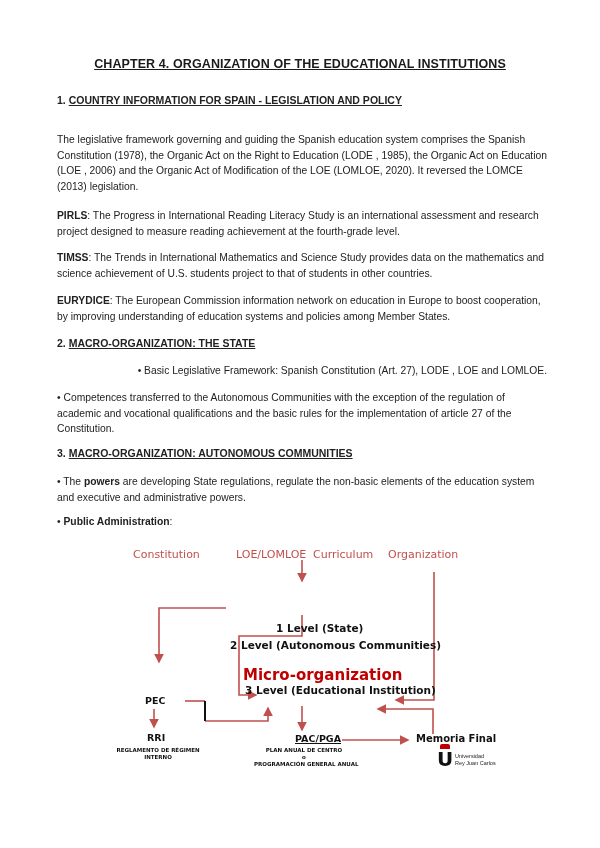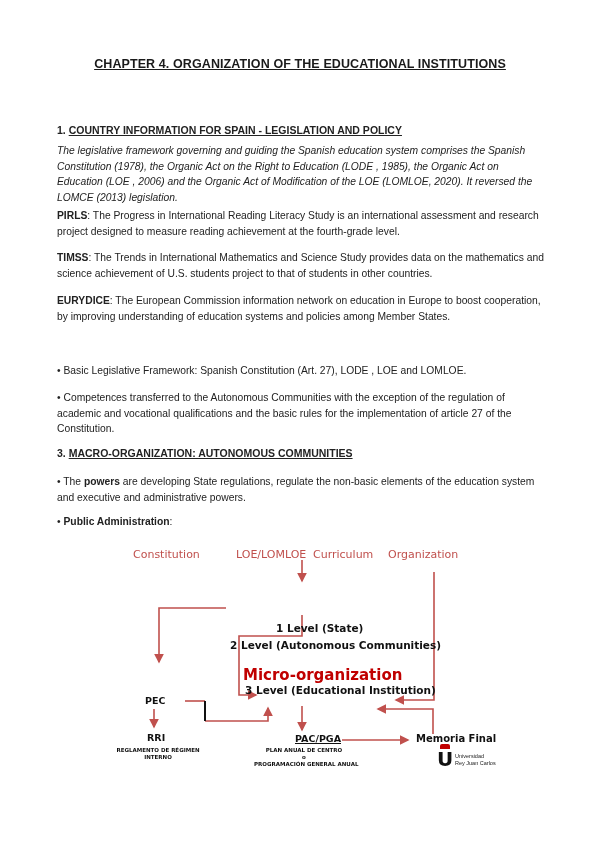--- a/index.html
+++ b/index.html
@@ -28,37 +28,41 @@
   .urjc-crown { position: absolute; left: 3px; top: 0; width: 10px; height: 5px; background: #c00000; border-radius: 2px 2px 0 0; }
   .urjc-text { position: absolute; left: 18px; top: 9px; font-size: 5.5px; line-height: 7px; color: #222; font-family: "Liberation Sans", sans-serif; }
 </style>
 </head>
 <body>
 
 <div class="page">
 
   <div class="title">CHAPTER 4. ORGANIZATION OF THE EDUCATIONAL INSTITUTIONS</div>
 
-  <div class="block h" style="top:123px;">
+  <div class="block h" style="top:93px;">
     <span>1.</span>
     <u>COUNTRY INFORMATION FOR SPAIN - LEGISLATION AND POLICY</u>
   </div>
-  <div class="block" style="top:143px;font-style:italic;">The legislative framework governing and guiding the Spanish education system comprises the Spanish Constitution (1978), the Organic Act on the Right to Education (LODE , 1985), the Organic Act on Education (LOE , 2006) and the Organic Act of Modification of the LOE (LOMLOE, 2020). It reversed the LOMCE (2013) legislation.</div>
+  <div class="block" style="top:132px;">The legislative framework governing and guiding the Spanish education system comprises the Spanish Constitution (1978), the Organic Act on the Right to Education (LODE , 1985), the Organic Act on Education (LOE , 2006) and the Organic Act of Modification of the LOE (LOMLOE, 2020). It reversed the LOMCE (2013) legislation.</div>
 
   <div class="block" style="top:208px;">
     <b>PIRLS</b><span>: The Progress in International Reading Literacy Study is an international assessment and research project designed to measure reading achievement at the fourth-grade level.</span>
   </div>
   <div class="block" style="top:250px;">
     <b>TIMSS</b><span>: The Trends in International Mathematics and Science Study provides data on the mathematics and science achievement of U.S. students project to that of students in other countries.</span>
   </div>
   <div class="block" style="top:293px;">
     <b>EURYDICE</b><span>: The European Commission information network on education in Europe to boost cooperation, by improving understanding of education systems and policies among Member States.</span>
   </div>
 
-  <div class="block" style="top:363px;">• Basic Legislative Framework: Spanish Constitution (Art. 27), LODE , LOE and LOMLOE.</div>
+  <div class="block h" style="top:336px;">
+    <span>2.</span>
+    <u>MACRO-ORGANIZATION: THE STATE</u>
+  </div>
+  <div class="block" style="top:363px;text-align:right;">• Basic Legislative Framework: Spanish Constitution (Art. 27), LODE , LOE and LOMLOE.</div>
   <div class="block" style="top:390px;">• Competences transferred to the Autonomous Communities with the exception of the regulation of academic and vocational qualifications and the basic rules for the implementation of article 27 of the Constitution.</div>
 
   <div class="block h" style="top:446px;">
     <span>3.</span>
     <u>MACRO-ORGANIZATION: AUTONOMOUS COMMUNITIES</u>
   </div>
   <div class="block" style="top:514px;">
     <span>• </span><b>Public Administration</b><span>:</span>
   </div>
   <div class="block" style="top:474px;">

